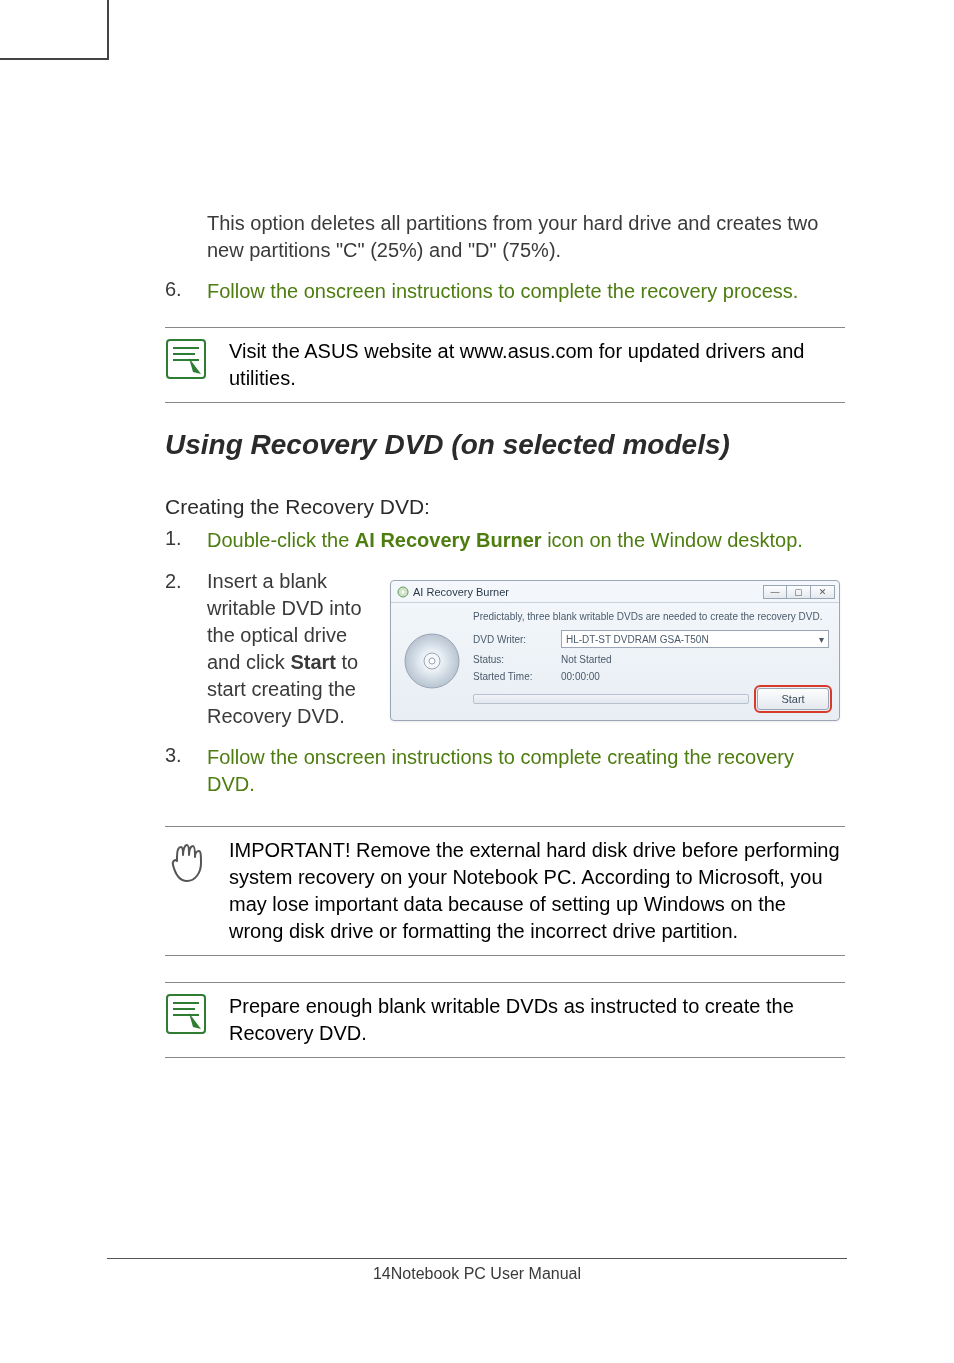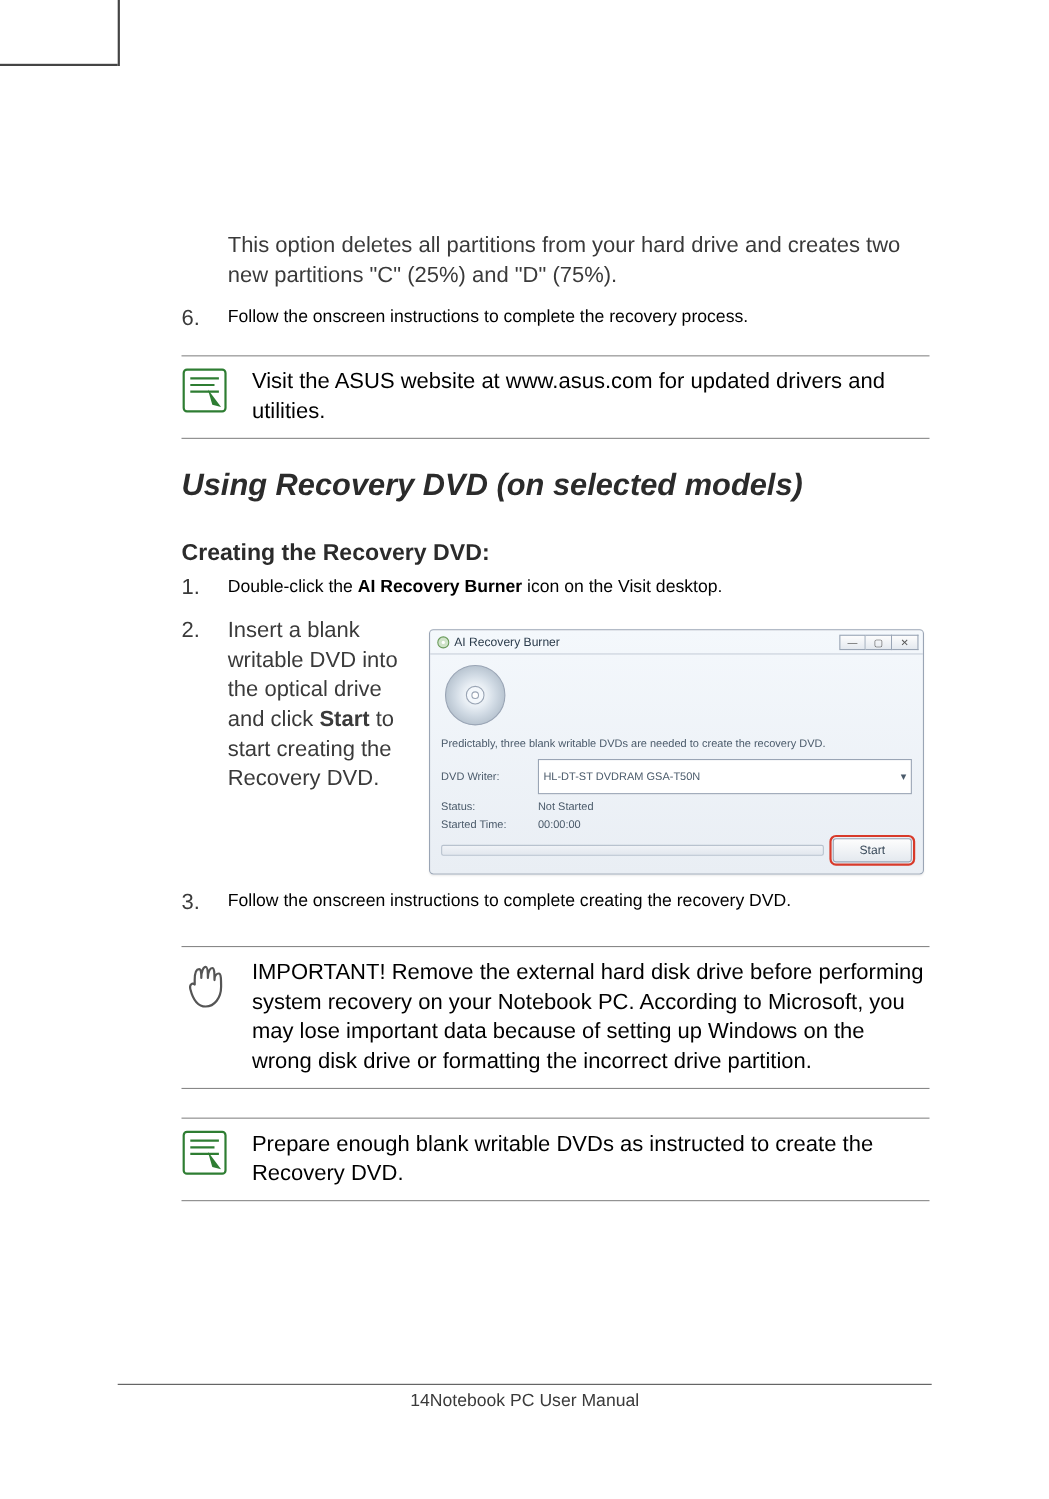--- a/index.html
+++ b/index.html
@@ -48,23 +48,23 @@
     margin-bottom: 14px;
   }
   .list-num {
     width: 42px;
     flex: 0 0 42px;
     font-size: 20px;
     color: #3a3a3a;
   }
   .list-body {
     flex: 1;
-    font-size: 16px;
+    font-size: 20px;
     line-height: 1.35;
-    color: #000000;
+    color: #4d7c0f;
   }
   .note-box {
     border-top: 1px solid #888;
     border-bottom: 1px solid #888;
     margin: 22px 0 26px 0;
     padding: 10px 0 10px 0;
     display: flex;
     align-items: flex-start;
   }
   .note-icon {
@@ -82,21 +82,21 @@
   }
   h2.section-title {
     font-size: 28px;
     font-weight: 700;
     color: #2b2b2b;
     margin: 10px 0 34px 0;
     font-style: italic;
   }
   .sub-title {
     font-size: 21px;
-    font-weight: 700;
+    font-weight: 400;
     color: #2b2b2b;
     margin-bottom: 8px;
   }
   .two-col {
     display: flex;
     gap: 20px;
     align-items: flex-start;
     margin-bottom: 14px;
   }
   .two-col .left {
@@ -155,21 +155,20 @@
     background: linear-gradient(#fdfdfd,#e4e9ef);
     font-size: 9px;
     display: flex; align-items: center; justify-content: center;
     color: #555;
   }
   .rb-win-btn + .rb-win-btn { border-left: none; }
   .rb-body {
     display: flex;
     padding: 8px 10px 10px 10px;
     gap: 10px;
-    flex-direction: column;
   }
   .rb-disc {
     width: 62px;
     display:flex; align-items:center; justify-content:center;
   }
   .rb-fields {
     flex: 1;
   }
   .rb-pred {
     font-size: 10px;
@@ -186,21 +185,21 @@
     font-size: 10px;
     color: #4a5a6a;
   }
   .rb-value {
     flex: 1;
     font-size: 10px;
     color: #4a5a6a;
   }
   .rb-select {
     flex: 1;
-    height: 32px;
+    height: 18px;
     border: 1px solid #9aa5b5;
     background: #fff;
     display: flex;
     align-items: center;
     justify-content: space-between;
     padding: 0 4px;
     font-size: 10px;
   }
   .rb-bottom {
     display:flex;
@@ -255,21 +254,21 @@
       <div class="note-text">Visit the ASUS website at www.asus.com for updated drivers and utilities.</div>
     </div>
 
     <h2 class="section-title">Using Recovery DVD (on selected models)</h2>
 
     <div class="sub-title">Creating the Recovery DVD:</div>
 
     <div class="list-row">
       <div class="list-num">1.</div>
       <div class="list-body">
-        <span>Double-click the </span><span class="bold">AI Recovery Burner</span><span> icon on the Visit desktop.</span>
+        <span>Double-click the </span><span class="bold">AI Recovery Burner</span><span> icon on the Window desktop.</span>
       </div>
     </div>
 
     <div class="two-col">
       <div class="left">
         <div style="display:flex;">
           <div class="list-num">2.</div>
           <div>
             <span>Insert a blank writable DVD into the optical drive and click </span><span class="bold">Start</span><span> to start creating the Recovery DVD.</span>
           </div>

